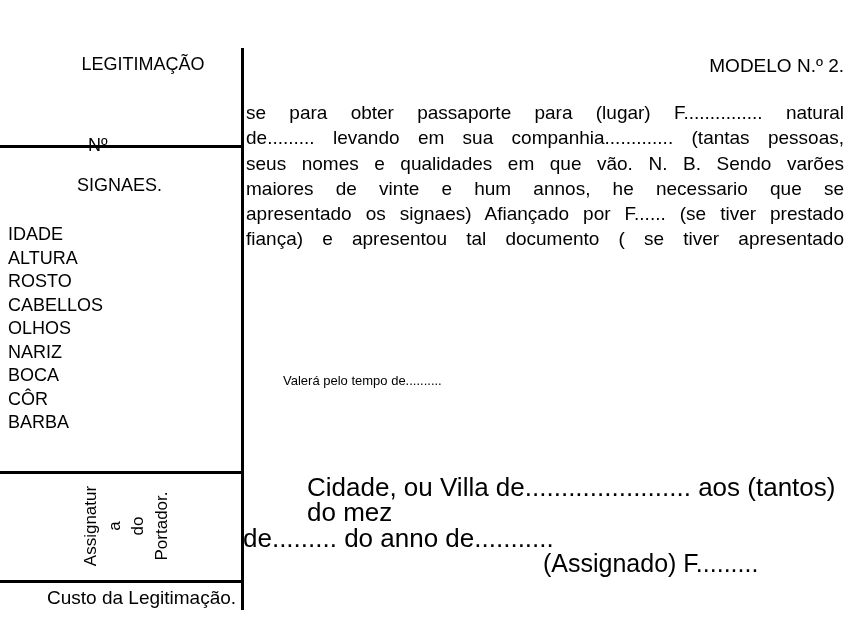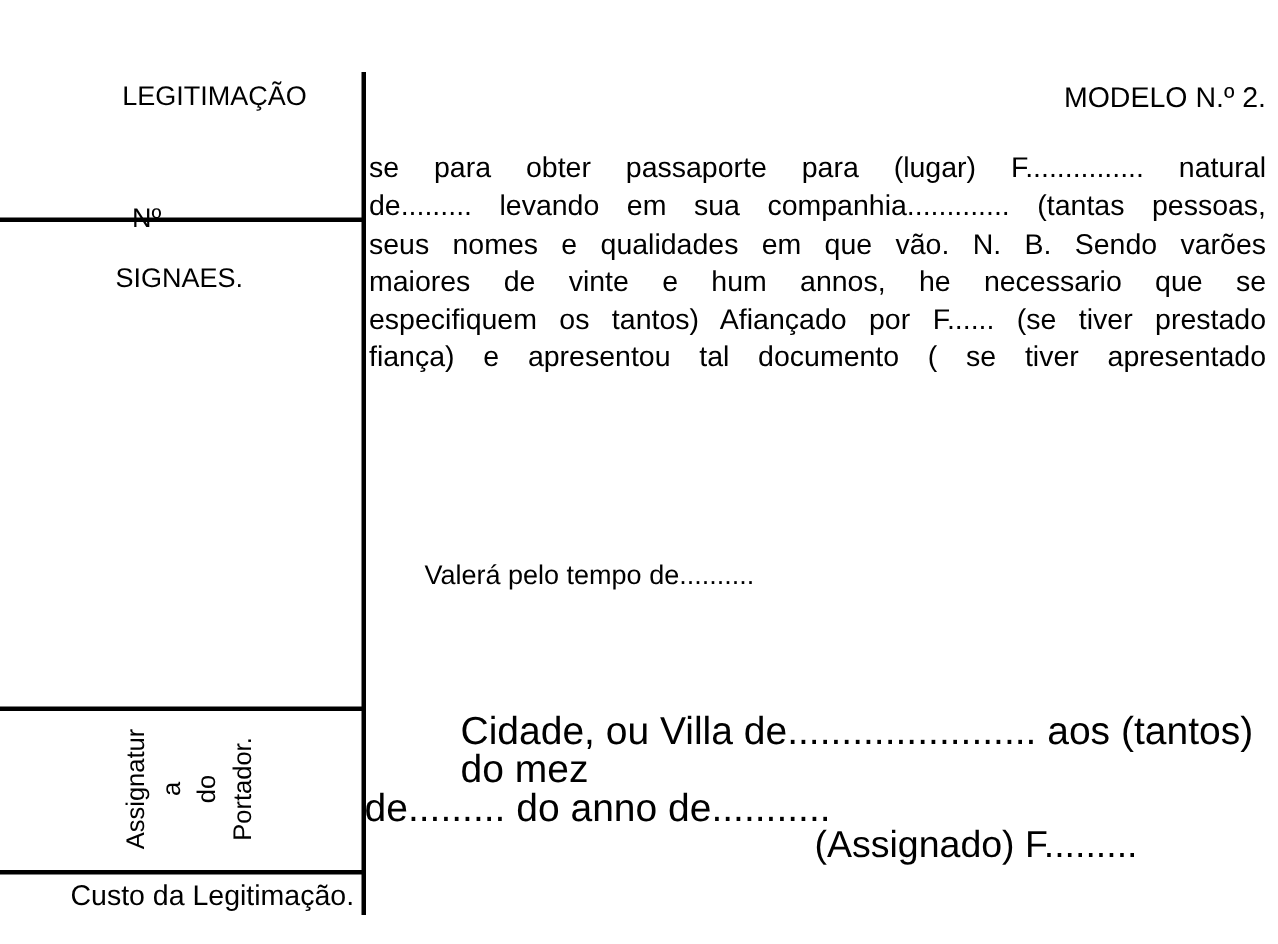--- a/index.html
+++ b/index.html
@@ -97,21 +97,21 @@
     text-align-last: justify;
     text-justify: inter-word;
     white-space: normal;
   }
   .pline.last {
     text-align-last: left;
   }
   .validity-line {
     position: absolute;
     left: 283px; top: 373px;
-    font-size: 18px;
+    font-size: 13px;
   }
   .place-date {
     position: absolute;
     left: 243px; top: 475px;
     width: 606px;
     font-size: 26px;
     line-height: 25.3px;
   }
   .place-date .indent { padding-left: 64px; }
   .signed-line {
@@ -127,38 +127,49 @@
 
   <div class="vline"></div>
   <div class="hline l1"></div>
   <div class="hline l2"></div>
   <div class="hline l3"></div>
 
   <div class="left-title">LEGITIMAÇÃO</div>
   <div class="left-number">Nº</div>
   <div class="signaes-heading">SIGNAES.</div>
 
+  <div class="features">
+    <div>IDADE</div>
+    <div>ALTURA</div>
+    <div>ROSTO</div>
+    <div>CABELLOS</div>
+    <div>OLHOS</div>
+    <div>NARIZ</div>
+    <div>BOCA</div>
+    <div>CÔR</div>
+    <div>BARBA</div>
+  </div>
 
   <div class="sig-rot">
     <div>Assignatur</div>
     <div>a</div>
     <div>do</div>
     <div>Portador.</div>
   </div>
 
   <div class="left-footer">Custo da Legitimação.</div>
 
   <div class="right-heading">MODELO N.º 2.</div>
 
   <div class="paragraph">
     <div class="pline">se para obter passaporte para (lugar) F............... natural</div>
     <div class="pline">de......... levando em sua companhia............. (tantas pessoas,</div>
     <div class="pline">seus nomes e qualidades em que vão. N. B. Sendo varões</div>
     <div class="pline">maiores de vinte e hum annos, he necessario que se</div>
-    <div class="pline">especifiquem os tantos) Afiançado por F...... (se tiver prestado</div>
+    <div class="pline">apresentado os signaes) Afiançado por F...... (se tiver prestado</div>
     <div class="pline">fiança) e apresentou tal documento ( se tiver apresentado</div>
   </div>
 
   <div class="validity-line">Valerá pelo tempo de..........</div>
 
   <div class="place-date">
     <div class="indent">Cidade, ou Villa de....................... aos (tantos) do mez</div>
     <div>de......... do anno de...........</div>
   </div>
 

